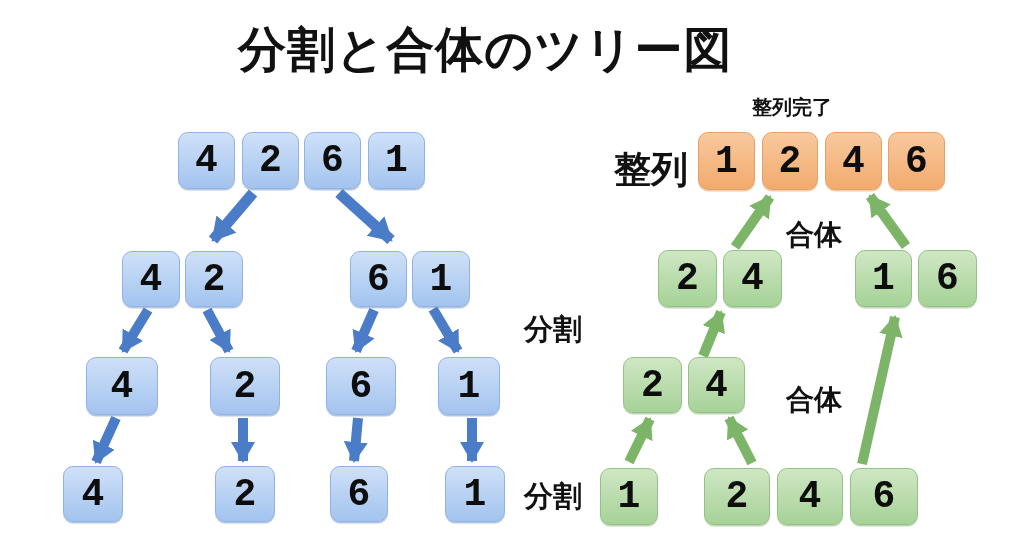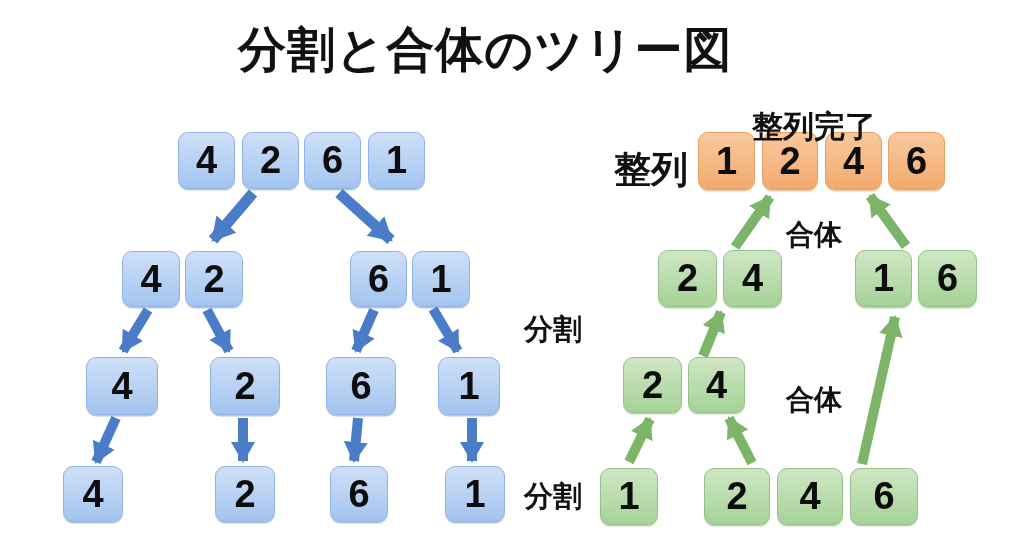--- a/index.html
+++ b/index.html
@@ -2,21 +2,21 @@
 <html style="--blue_box_top: #cfe0f8; --blue_box_bottom: #a3c4ef; --blue_box_border: #8fb3e4; --blue_arrow: #4a7cc8; --green_box_top: #cfe7c4; --green_box_bottom: #a6d297; --green_box_border: #94c286; --green_arrow: #7db568; --orange_box_top: #f8c99d; --orange_box_bottom: #f2aa6e; --orange_box_border: #e8a162; --text: #111111; --background: #ffffff;"><head>
 <meta charset="utf-8">
 <style>
   html, body { margin: 0; padding: 0; background: #fff; }
   #canvas {
     position: relative;
     width: 1024px;
     height: 559px;
     background: var(--background, #fff);
     overflow: hidden;
-    font-family: Liberation Sans, sans-serif;
+    font-family: Liberation Mono, monospace;
   }
   #page-title {
     position: absolute;
     left: 238px;
     top: 18px;
     font-size: 48px;
     font-weight: 700;
     color: var(--text, #111);
     letter-spacing: 1px;
     white-space: nowrap;
@@ -95,21 +95,21 @@
     <line class="a-green" x1="629" y1="462" x2="650" y2="419" stroke-width="10" marker-end="url(#arrow-green)"></line>
     <line class="a-green" x1="752" y1="463" x2="729" y2="418" stroke-width="10" marker-end="url(#arrow-green)"></line>
     <line class="a-green" x1="862" y1="464" x2="895" y2="317" stroke-width="10" marker-end="url(#arrow-green)"></line>
     <line class="a-green" x1="703" y1="356" x2="721" y2="312" stroke-width="10" marker-end="url(#arrow-green)"></line>
     <line class="a-green" x1="735" y1="247" x2="770" y2="197" stroke-width="10" marker-end="url(#arrow-green)"></line>
     <line class="a-green" x1="906" y1="246" x2="870" y2="196" stroke-width="10" marker-end="url(#arrow-green)"></line>
   </svg>
 
   <div id="page-title">分割と合体のツリー図</div>
 
-  <div class="jp-label" style="left:752px; top:106px;  font-size:31px;">整列完了</div>
+  <div class="jp-label" style="left:752px; top:94px;  font-size:20px;">整列完了</div>
   <div class="jp-label" style="left:614px; top:145px; font-size:37px;">整列</div>
   <div class="jp-label" style="left:786px; top:216px; font-size:28px;">合体</div>
   <div class="jp-label" style="left:786px; top:381px; font-size:28px;">合体</div>
   <div class="jp-label" style="left:524px; top:310px; font-size:29px;">分割</div>
   <div class="jp-label" style="left:524px; top:477px; font-size:29px;">分割</div>
 
   <div class="box blue" style="left:178px; top:132px; width:57px; height:57px;">4</div>
   <div class="box blue" style="left:242px; top:132px; width:57px; height:57px;">2</div>
   <div class="box blue" style="left:304px; top:132px; width:57px; height:57px;">6</div>
   <div class="box blue" style="left:368px; top:132px; width:57px; height:57px;">1</div>

